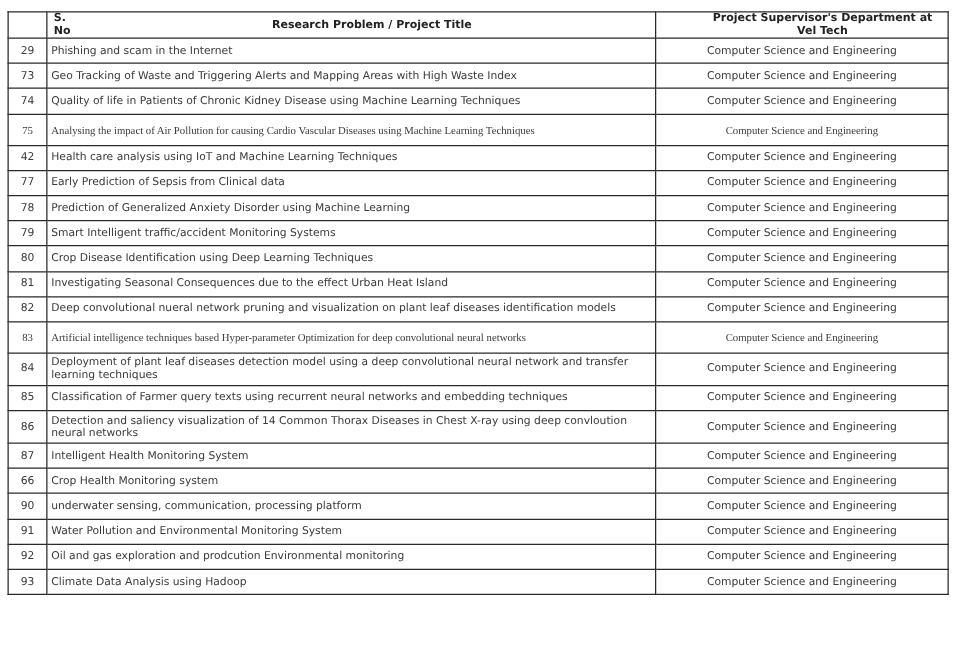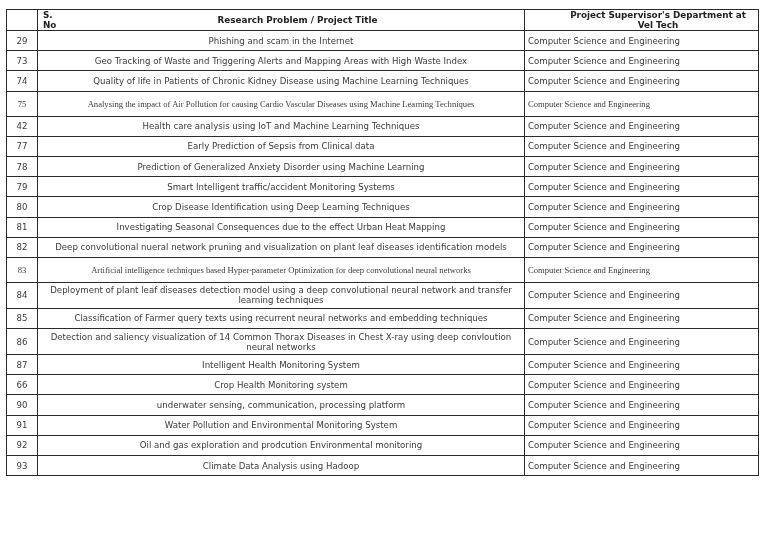--- a/index.html
+++ b/index.html
@@ -37,22 +37,22 @@
       font-weight: bold;
       color: #222222;
       height: 19px;
       font-size: 8.8px;
       padding-left: 36px;
     }
     col.c-sno { width: 31px; }
     col.c-title { width: 487px; }
     col.c-dept { width: 234px; }
     td.sno { text-align: center; color: #3a3a3a; }
-    td.title { text-align: center; color: #3a3a3a; }
-    td.dept { color: #3a3a3a; }
+    td.title { text-align: left; color: #3a3a3a; }
+    td.dept { text-align: center; color: #3a3a3a; }
     tr.r-normal td { height: 19.2px; }
     tr.r-tall td { height: 24px; font-family: Liberation Serif, serif; }
     tr.r-two td { height: 25px; }
   </style>
 </head>
 <body>
 
 <div class="table-wrap">
   <table>
     <colgroup>
@@ -108,21 +108,21 @@
           <td class="title">Smart Intelligent traffic/accident Monitoring Systems</td>
           <td class="dept">Computer Science and Engineering</td>
         </tr>
       <tr class="r-normal">
           <td class="sno">80</td>
           <td class="title">Crop Disease Identification using Deep Learning Techniques</td>
           <td class="dept">Computer Science and Engineering</td>
         </tr>
       <tr class="r-normal">
           <td class="sno">81</td>
-          <td class="title">Investigating Seasonal Consequences due to the effect Urban Heat Mapping</td>
+          <td class="title">Investigating Seasonal Consequences due to the effect Urban Heat Island</td>
           <td class="dept">Computer Science and Engineering</td>
         </tr>
       <tr class="r-normal">
           <td class="sno">82</td>
           <td class="title">Deep convolutional nueral network pruning and visualization on plant leaf diseases identification models</td>
           <td class="dept">Computer Science and Engineering</td>
         </tr>
       <tr class="r-tall">
           <td class="sno">83</td>
           <td class="title">Artificial intelligence techniques based Hyper-parameter Optimization for deep convolutional neural networks</td>

